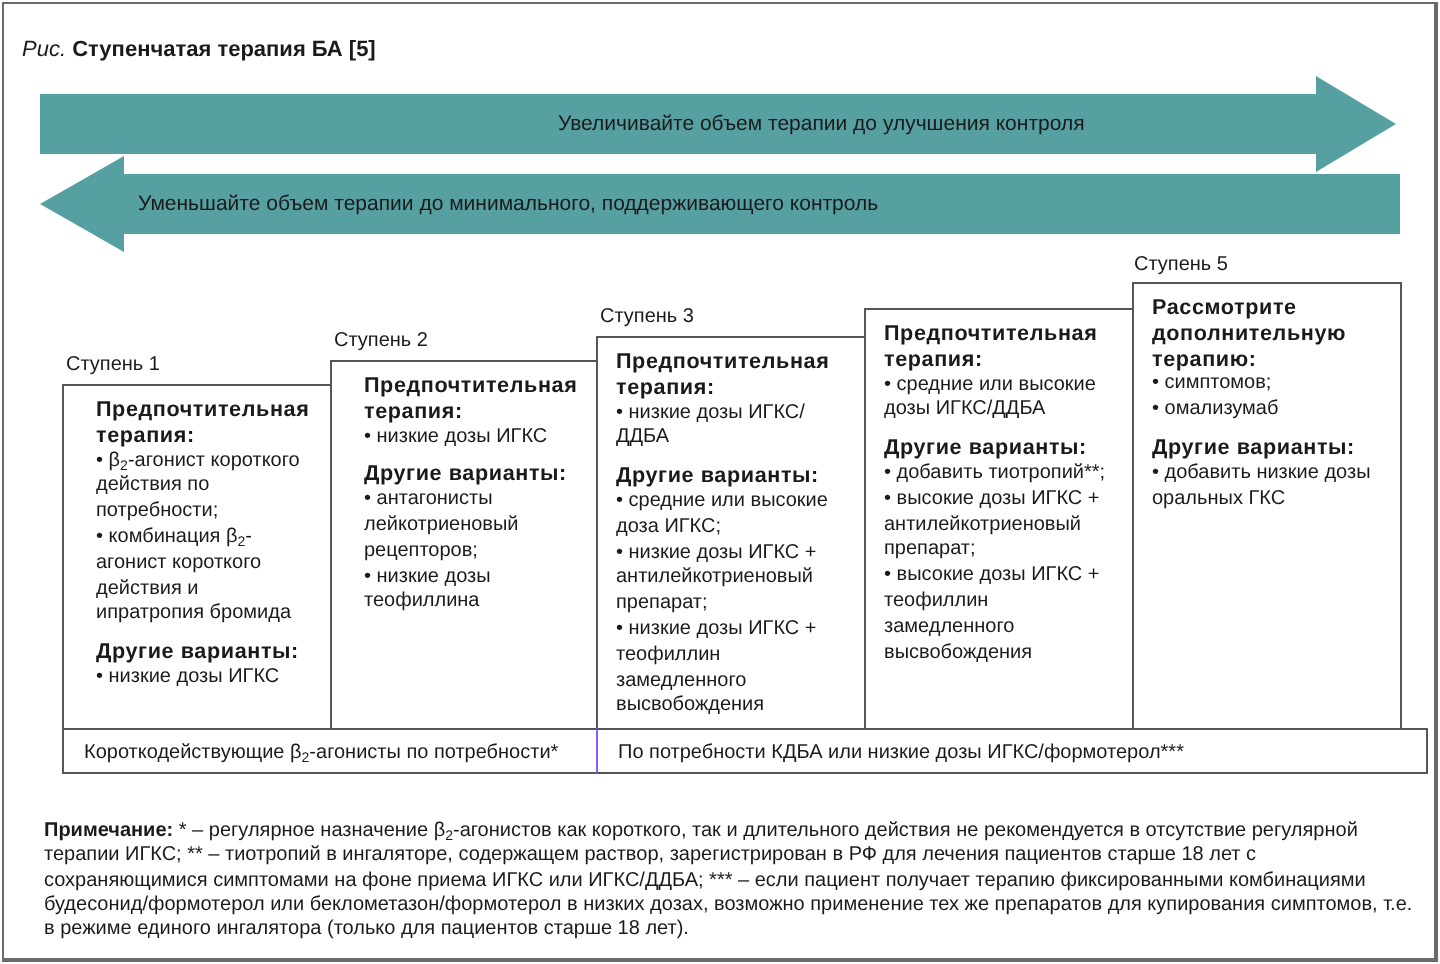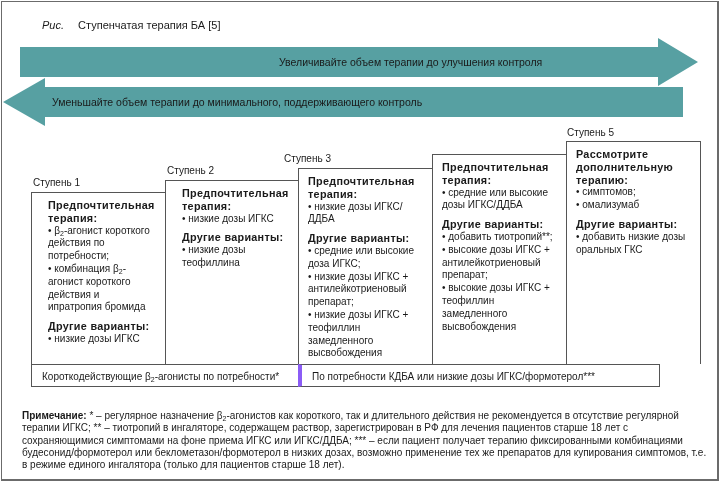--- a/index.html
+++ b/index.html
@@ -1,21 +1,21 @@
 <!DOCTYPE html>
 <html><head>
 <meta charset="utf-8">
 <style>
   * { box-sizing: border-box; margin: 0; padding: 0; }
   html, body { width: 720px; height: 482px; background: #fff; overflow: hidden; }
   body { font-family: "Liberation Sans", sans-serif; color: #1a1a1a; position: relative; }
   .frame { position: absolute; left: 1px; top: 1px; width: 718px; height: 480px; border: 1px solid #6b6b6b; border-right-width: 2px; border-bottom-width: 2px; }
   .title { position: absolute; left: 11px; top: 19px; font-size: 11px; }
-  .title i { font-style: italic; margin-left: 31px; }
-  .title b { font-weight: normal; margin-left: 11px; }
+  .title i { font-style: italic; }
+  .title b { font-weight: bold; }
 
   .arrow { position: absolute; }
   .arrow svg { position: absolute; left: 0; top: 0; }
   .arrow .label { position: absolute; font-size: 10.5px; color: #1a1a1a; white-space: nowrap; }
 
   .step-label { position: absolute; font-size: 10px; color: #1a1a1a; }
   .box { position: absolute; border: 1px solid #555; border-bottom: none; background: #fff; padding: 6px 10px 0 16px; font-size: 10px; line-height: 12.8px; }
   .box .h { font-weight: bold; font-size: 10.8px; line-height: 12.8px; letter-spacing: 0.3px; }
   .box .h2 { margin-top: 6px; }
   .box .item { white-space: pre-line; }
@@ -47,45 +47,46 @@
     <polygon points="0,9 275,9" fill="none"></polygon>
     <polygon class="inc-shape" points="0,9 275,9" fill="none"></polygon>
     <polygon class="inc-fill" points="0,9 275,9 275,9" fill="none"></polygon>
     <polygon points="0,9 275,9 275,9 275,9" fill="none"></polygon>
     <polygon points="0,9 275,9 275,0 275,0" fill="none"></polygon>
     <polygon id="incArrow" points="0,9 638,9 638,0 678,24 638,48 638,39 0,39" fill="#57a0a2"></polygon>
   </svg>
   <div class="label" style="left:259px; top:18px;">Увеличивайте объем терапии до улучшения контроля</div>
 </div>
 
-<div class="arrow" style="left:3px; top:78px; width:680px; height:48px;">
+<div class="arrow" style="left:20px; top:78px; width:680px; height:48px;">
   <svg width="680" height="48">
     <polygon id="decArrow" points="680,9 42,9 42,0 0,24 42,48 42,39 680,39" fill="#57a0a2"></polygon>
   </svg>
   <div class="label" style="left:49px; top:18px;">Уменьшайте объем терапии до минимального, поддерживающего контроль</div>
 </div>
 
 <div class="step-label" style="left:33px; top:177px;">Ступень 1</div>
 <div class="step-label" style="left:167px; top:165px;">Ступень 2</div>
-<div class="step-label" style="left:284px; top:153px;">Ступень 3</div>
+<div class="step-label" style="left:300px; top:153px;">Ступень 3</div>
 <div class="step-label" style="left:433px; top:139px;margin-top:24px;">Ступень 4</div>
 <div class="step-label" style="left:567px; top:127px;">Ступень 5</div>
 
 <div class="box" style="left:31px; top:192px; width:136px; height:172px;">
   <div class="h">Предпочтительная терапия:</div>
   <div class="item">• β<sub>2</sub>-агонист короткого действия по потребности;</div>
   <div class="item">• комбинация β<sub>2</sub>-агонист короткого действия и ипратропия бромида</div>
   <div class="h h2">Другие варианты:</div>
   <div class="item">• низкие дозы ИГКС</div>
 </div>
 
 <div class="box" style="left:165px; top:180px; width:134px; height:184px;">
   <div class="h">Предпочтительная терапия:</div>
   <div class="item">• низкие дозы ИГКС</div>
   <div class="h h2">Другие варианты:</div>
+  <div class="item">• антагонисты лейкотриеновый рецепторов;</div>
   <div class="item">• низкие дозы теофиллина</div>
 </div>
 
 <div class="box" style="left:298px; top:168px; width:135px; height:196px; padding-left:9px;">
   <div class="h">Предпочтительная терапия:</div>
   <div class="item">• низкие дозы ИГКС/ДДБА</div>
   <div class="h h2">Другие варианты:</div>
   <div class="item">• средние или высокие доза ИГКС;</div>
   <div class="item">• низкие дозы ИГКС + антилейкотриеновый препарат;</div>
   <div class="item">• низкие дозы ИГКС + теофиллин замедленного высвобождения</div>
@@ -104,19 +105,19 @@
   <div class="h">Рассмотрите дополнительную терапию:</div>
   <div class="item">• симптомов;</div>
   <div class="item">• омализумаб</div>
   <div class="h h2">Другие варианты:</div>
   <div class="item">• добавить низкие дозы оральных ГКС</div>
 </div>
 
 <div class="bottom-row" style="left:31px; width:268px;">
   <span>Короткодействующие β<sub>2</sub>-агонисты по потребности*</span>
 </div>
-<div class="bottom-row" style="left:298px; width:362px; border-left:4px solid #8b5cf6;">
+<div class="bottom-row" style="left:298px; width:416px; border-left:1px solid #8b5cf6;">
   <span>По потребности КДБА или низкие дозы ИГКС/формотерол***</span>
 </div>
 
 <div class="note">
   <b>Примечание:</b><span> * – регулярное назначение β<sub>2</sub>-агонистов как короткого, так и длительного действия не рекомендуется в отсутствие регулярной терапии ИГКС; ** – тиотропий в ингаляторе, содержащем раствор, зарегистрирован в РФ для лечения пациентов старше 18 лет с сохраняющимися симптомами на фоне приема ИГКС или ИГКС/ДДБА; *** – если пациент получает терапию фиксированными комбинациями будесонид/формотерол или беклометазон/формотерол в низких дозах, возможно применение тех же препаратов для купирования симптомов, т.е. в режиме единого ингалятора (только для пациентов старше 18 лет).</span>
 </div>
 
 </body></html>

